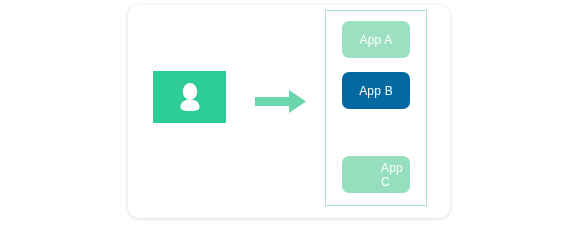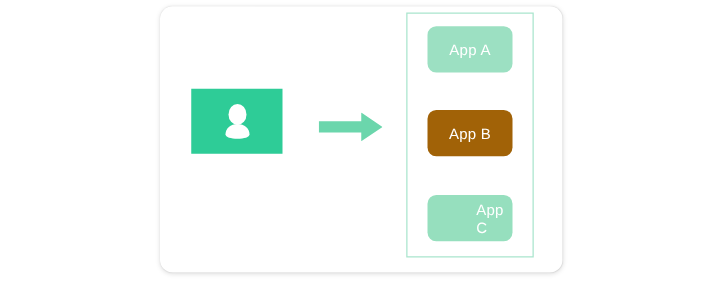--- a/index.html
+++ b/index.html
@@ -81,21 +81,21 @@
     display: flex;
     align-items: center;
     justify-content: center;
     color: #ffffff;
     font-size: 12px;
     letter-spacing: 0.2px;
     box-sizing: border-box;
     user-select: none;
   }
   #app-box-a { top: 10px;  background: #9ce0c2; }
-  #app-box-b { top: 77px;  background: #a16207; text-align: center; }
+  #app-box-b { top: 61px;  background: #0369a1; text-align: center; }
   #app-box-c { top: 145px; background: #96dfbe; padding-left: 39px; }
 </style>
 </head>
 <body>
 
 <div id="stage">
 
   <div id="card">
 
     <div id="user-tile">

